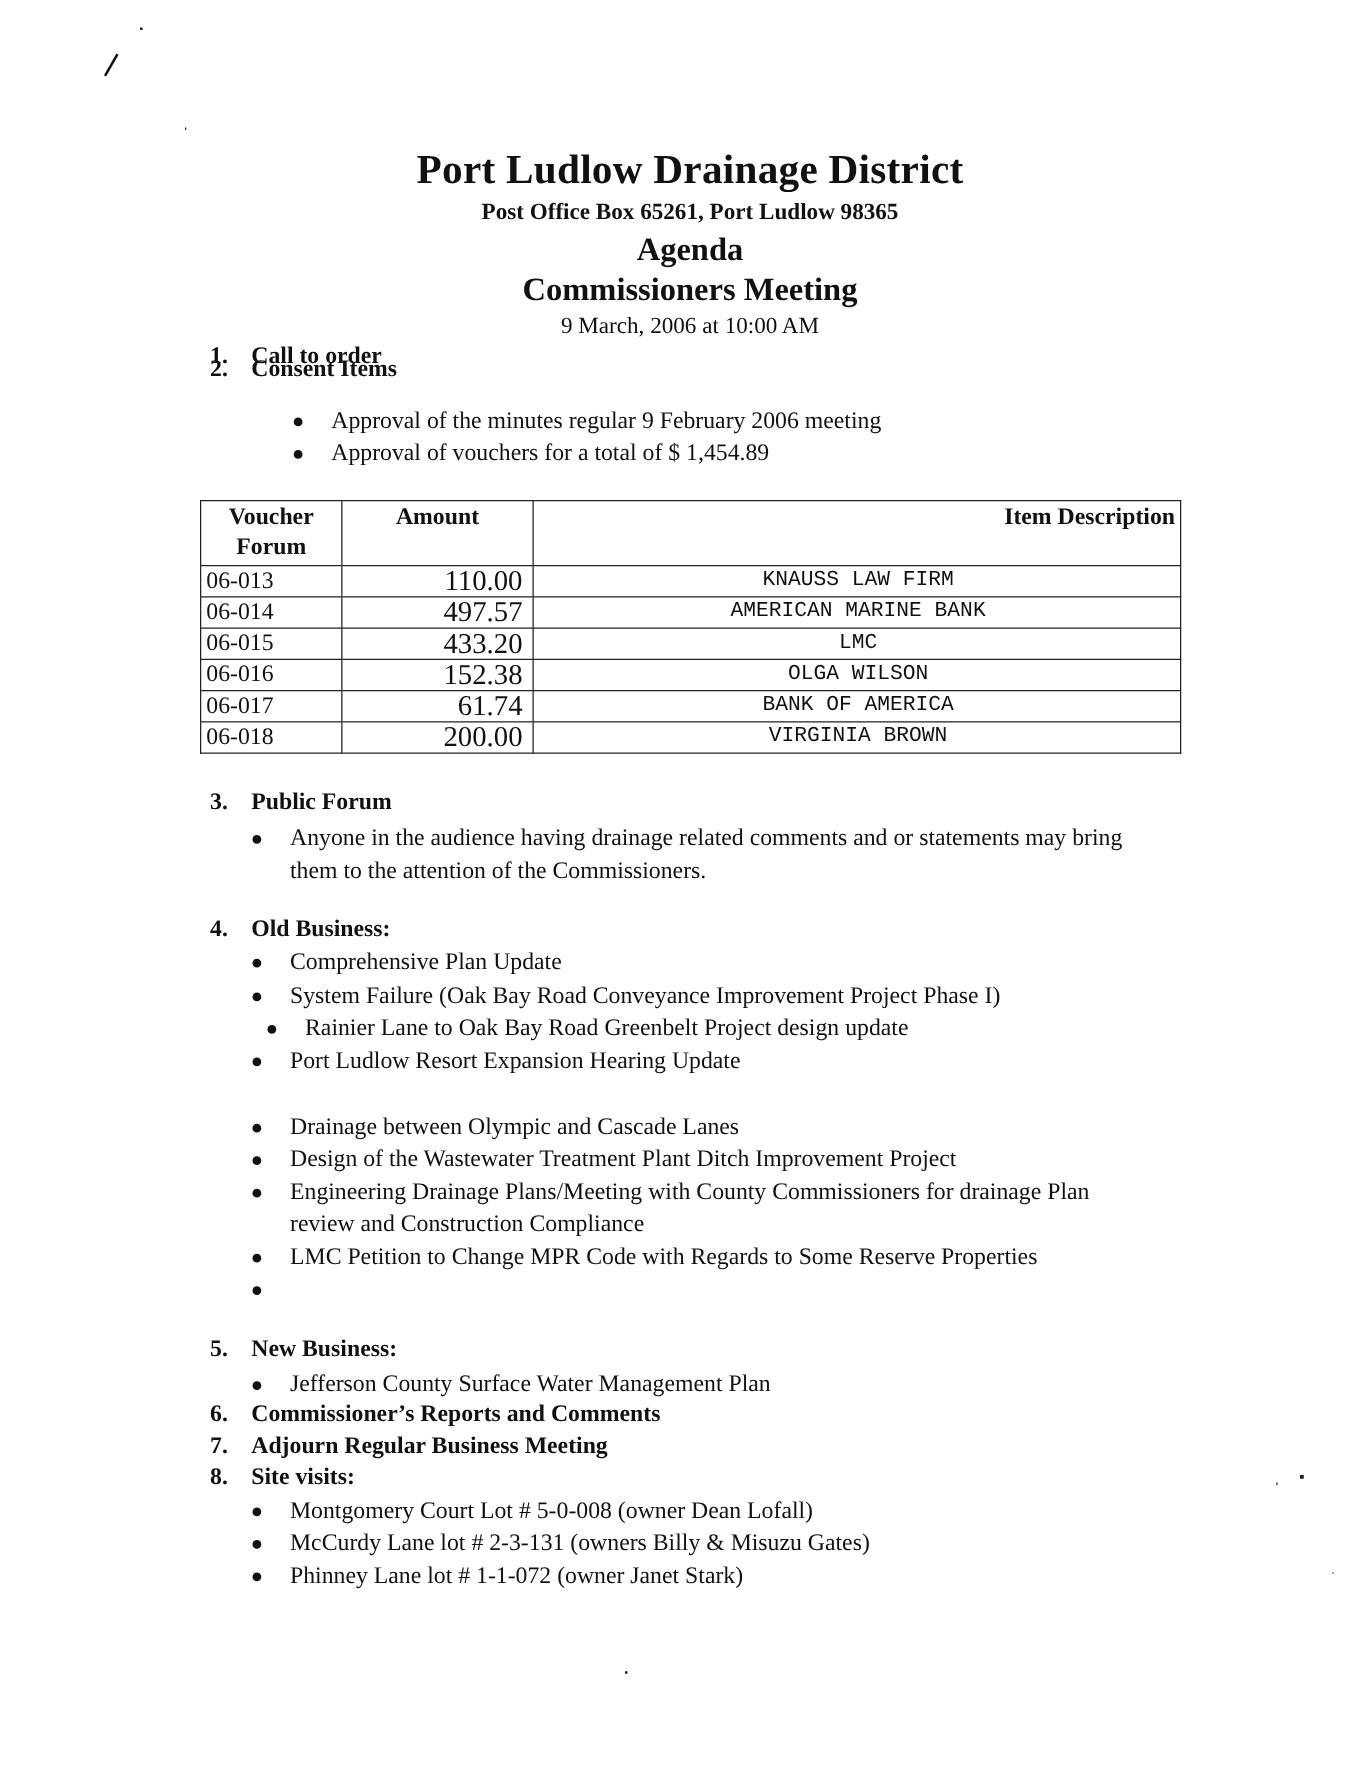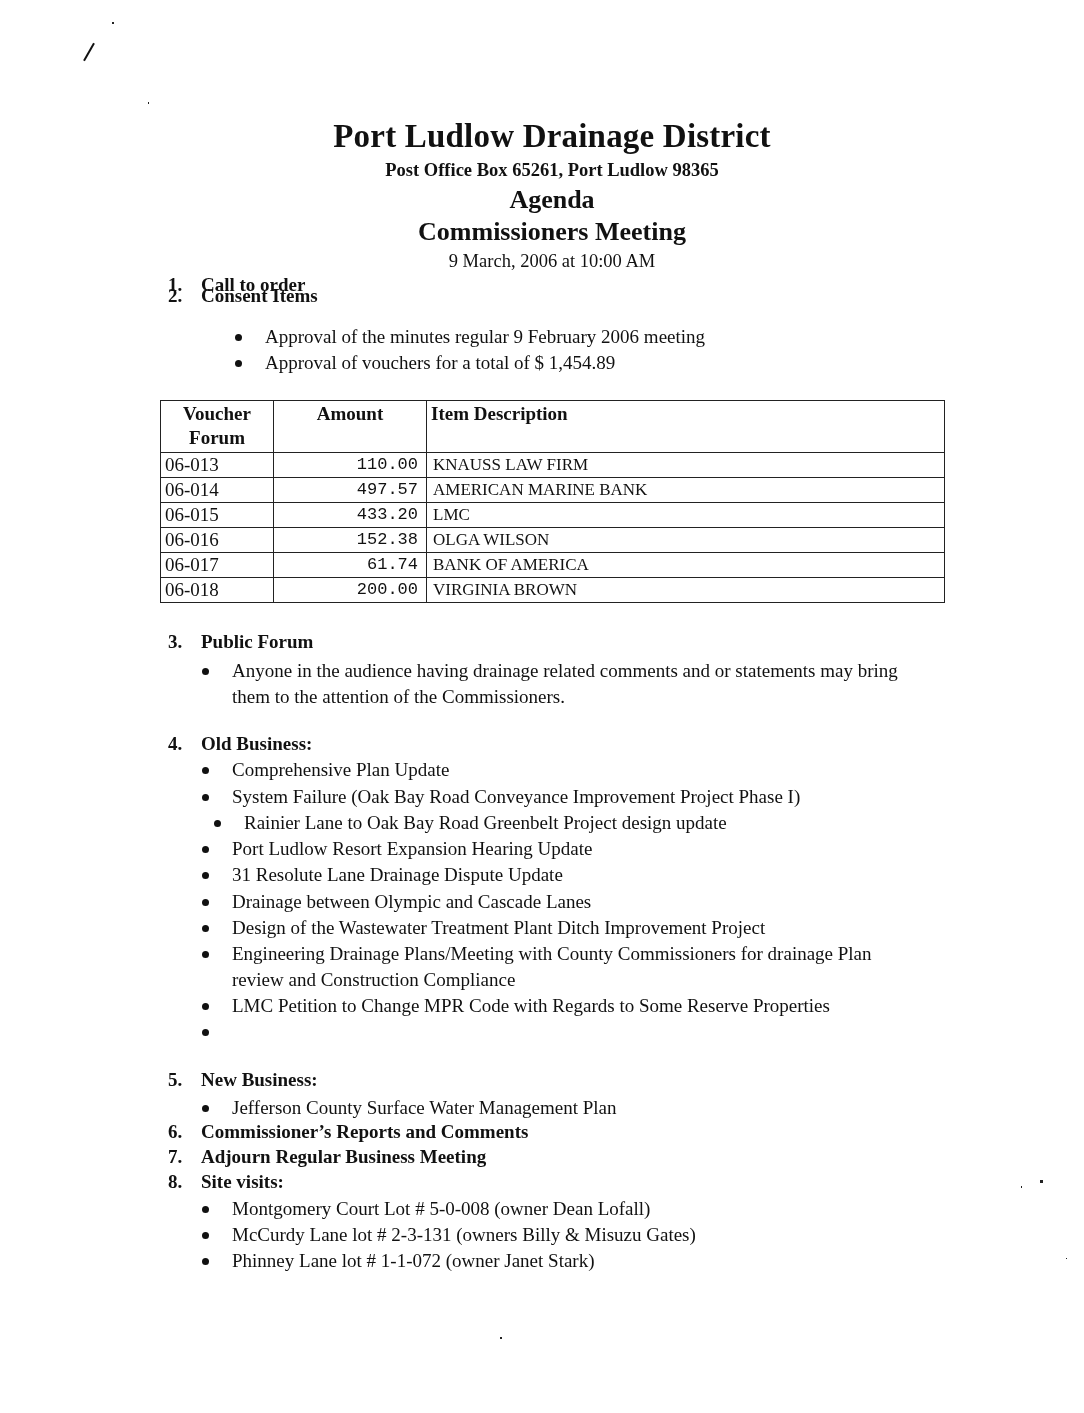--- a/index.html
+++ b/index.html
@@ -115,39 +115,40 @@
     }
     .voucher-table th {
       font-weight: bold;
       font-size: 19px;
       line-height: 24px;
       padding-top: 1px;
       height: 50px;
     }
     .voucher-table th.col-voucher { width: 104px; text-align: center; }
     .voucher-table th.col-amount { width: 144px; text-align: center; }
-    .voucher-table th.col-desc { text-align: left; }
+    .voucher-table th.col-desc { text-align: right; }
     .voucher-table td {
       height: 24px;
       line-height: 24px;
     }
     .voucher-table td.voucher {
       font-family: "Liberation Serif", serif;
       font-size: 19px;
     }
     .voucher-table td.amount {
       text-align: right;
+      font-family: Liberation Serif, serif;
+      font-size: 23px;
+      padding-right: 8px;
+    }
+    .voucher-table td.desc {
       font-family: Liberation Mono, monospace;
       font-size: 17px;
-      padding-right: 8px;
-    }
-    .voucher-table td.desc {
-      font-family: Liberation Serif, serif;
-      font-size: 17px;
       padding-left: 6px;
+      text-align: center;
     }
   </style>
 </head>
 <body>
 
 <div class="page">
 
   <div class="slash-mark"></div>
   <div class="speck" style="left:112px;top:22px;width:2px;height:2px;"></div>
   <div class="speck" style="left:148px;top:102px;width:1px;height:2px;"></div>
@@ -236,23 +237,20 @@
   </div>
   <div class="bullet-item" style="left:232px;top:784px;">
     <span class="dot"></span><span>System Failure (Oak Bay Road Conveyance Improvement Project Phase I)</span>
   </div>
   <div class="bullet-item" style="left:232px;top:810px;margin-left:12px;">
     <span class="dot"></span><span>Rainier Lane to Oak Bay Road Greenbelt Project design update</span>
   </div>
   <div class="bullet-item" style="left:232px;top:836px;">
     <span class="dot"></span><span>Port Ludlow Resort Expansion Hearing Update</span>
   </div>
-  <div class="bullet-item" style="left:232px;top:862px;">
-    <span class="dot"></span><span>31 Resolute Lane Drainage Dispute Update</span>
-  </div>
   <div class="bullet-item" style="left:232px;top:889px;">
     <span class="dot"></span><span>Drainage between Olympic and Cascade Lanes</span>
   </div>
   <div class="bullet-item" style="left:232px;top:915px;">
     <span class="dot"></span><span>Design of the Wastewater Treatment Plant Ditch Improvement Project</span>
   </div>
   <div class="bullet-item wrap" style="left:232px;top:941px;width:690px;">
     <span class="dot"></span><span>Engineering Drainage Plans/Meeting with County Commissioners for drainage Plan review and Construction Compliance</span>
   </div>
   <div class="bullet-item" style="left:232px;top:993px;">

